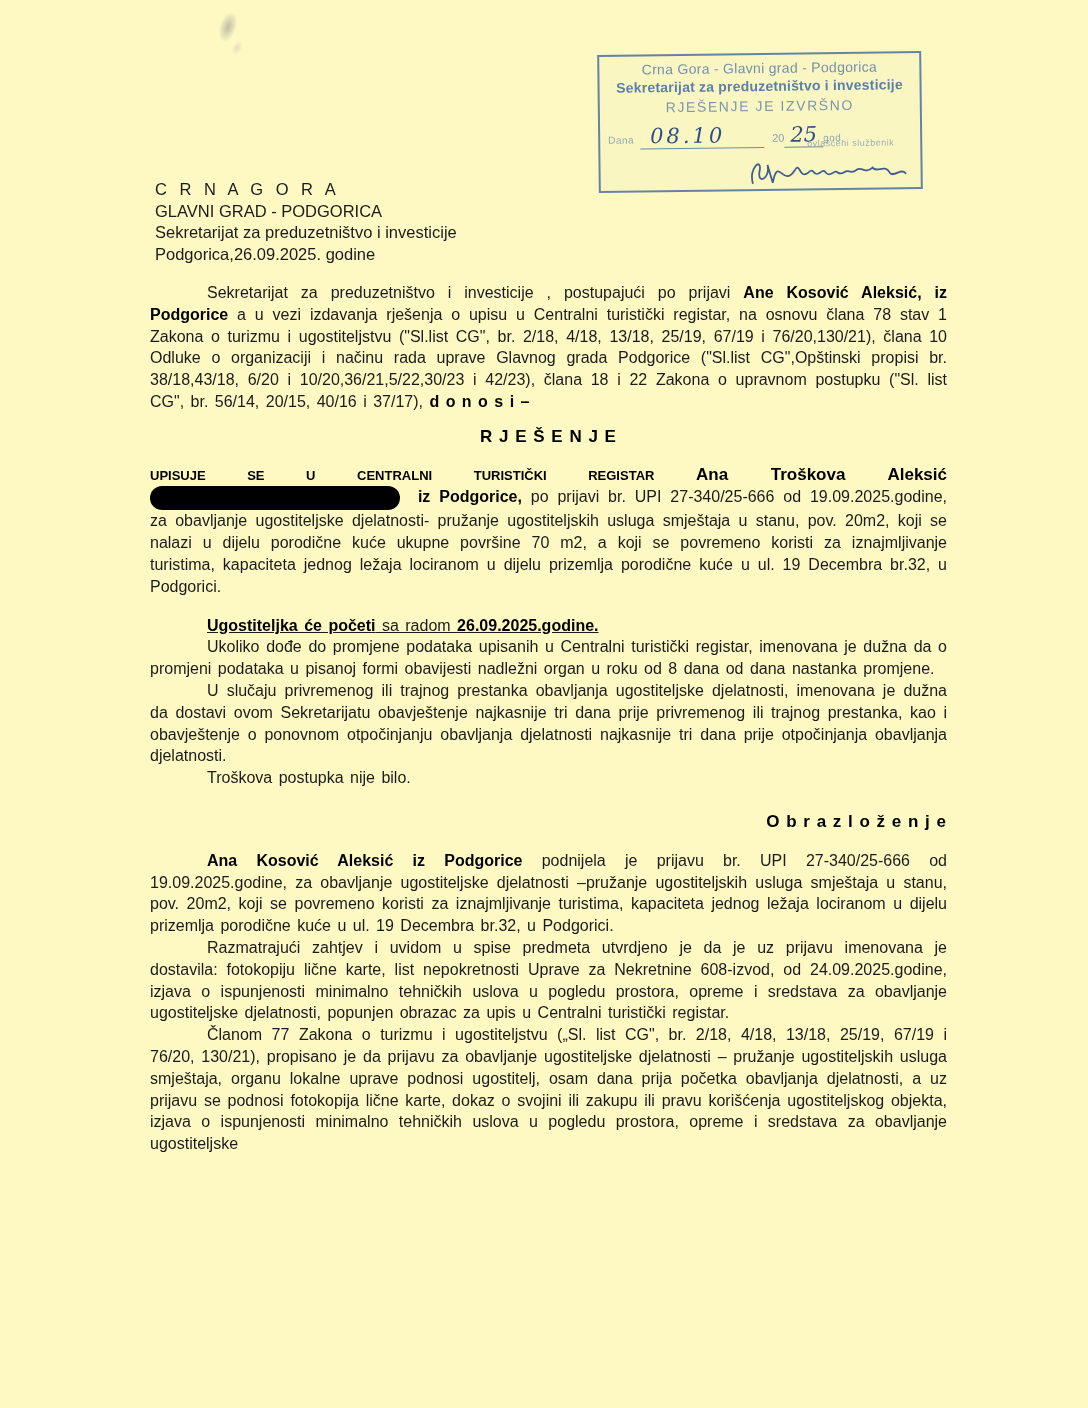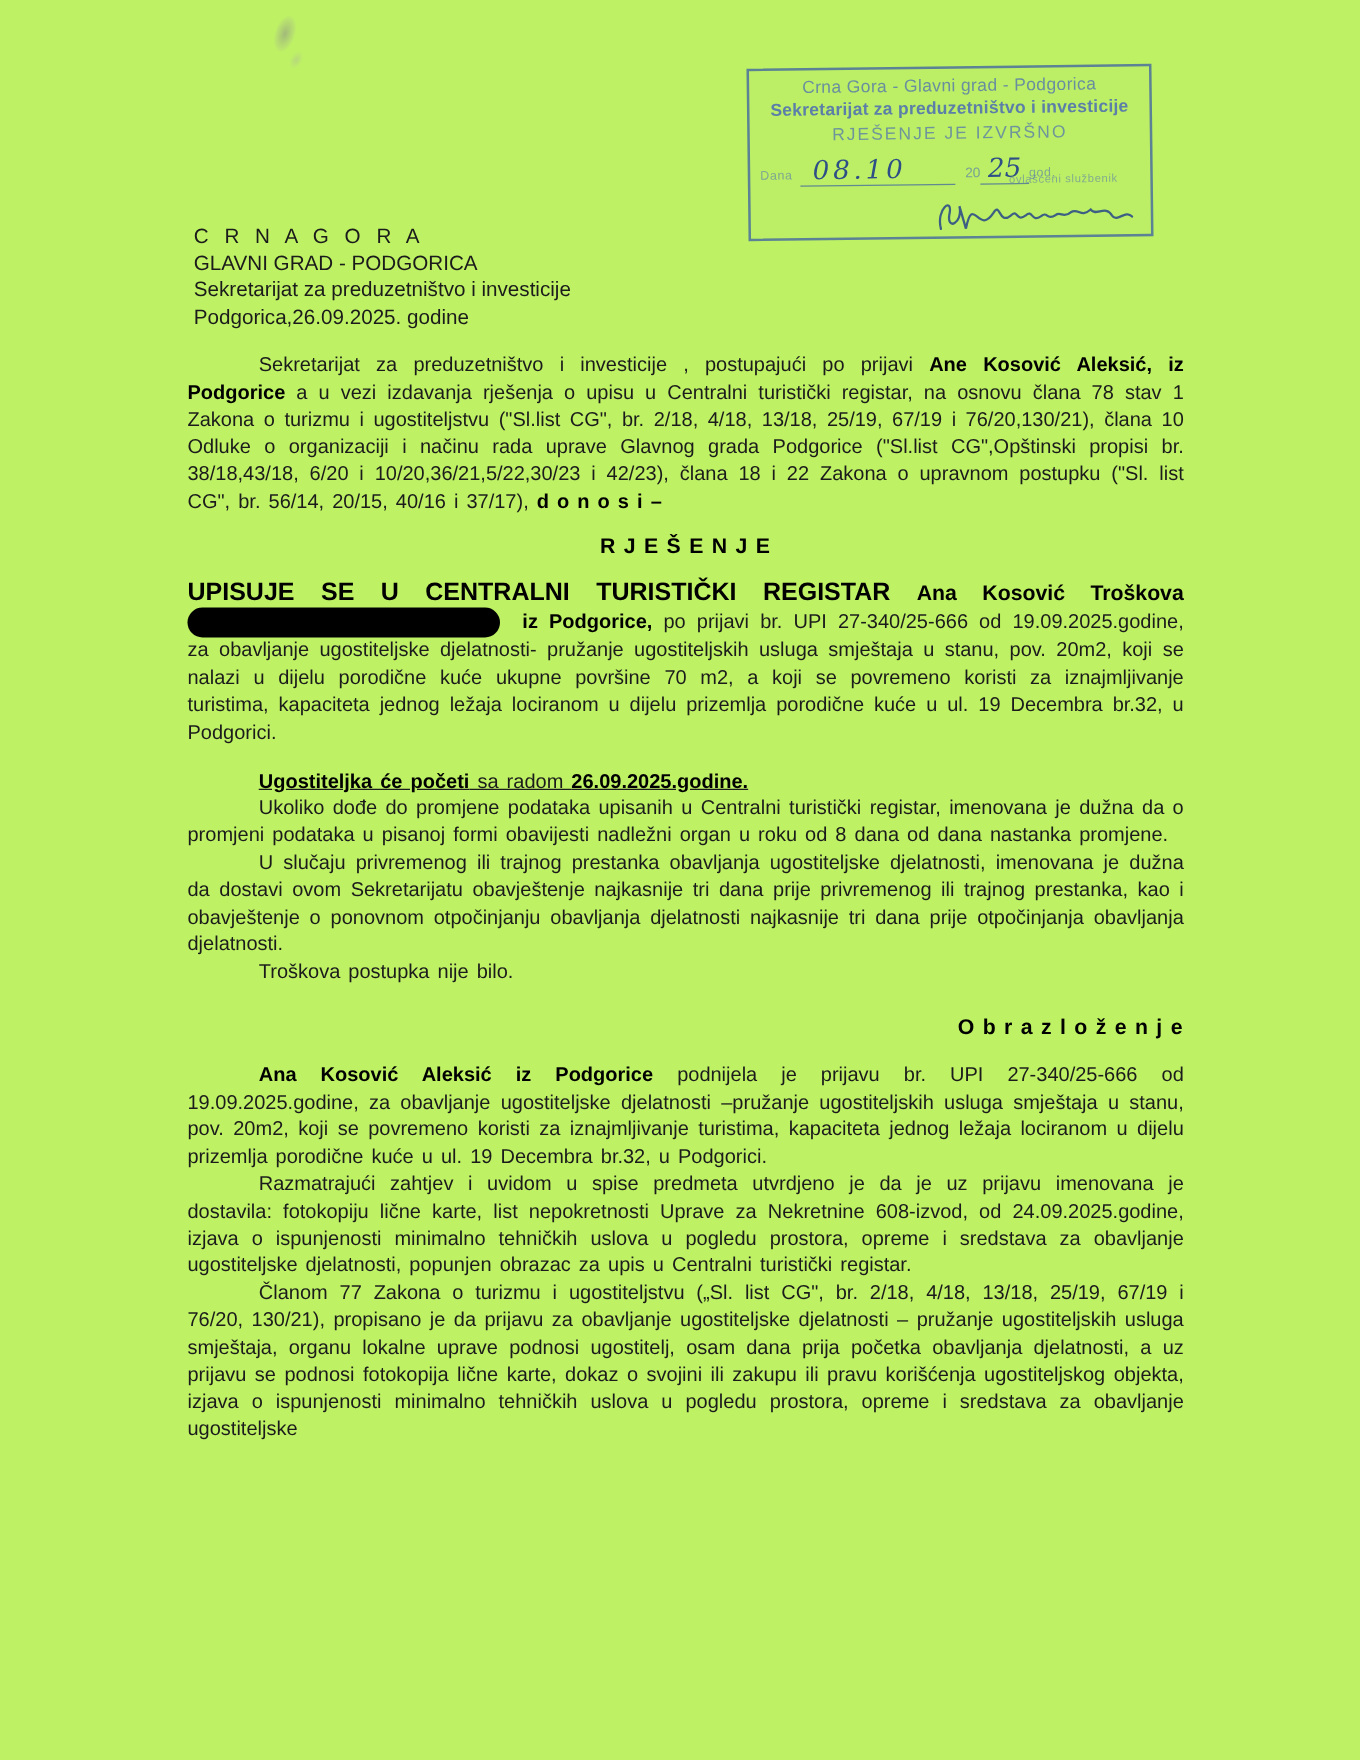--- a/index.html
+++ b/index.html
@@ -1,20 +1,20 @@
 <!DOCTYPE html>
 <html style="--stamp-color: #5b7fa8; --ink-color: #2d4f86;"><head>
 <meta charset="utf-8">
 <style>
   html, body { margin: 0; padding: 0; background: #e8e8e8; }
   .page {
     position: relative;
     width: 1088px;
     height: 1408px;
-    background: #bef264;
+    background: #fef9c3;
     font-family: "Liberation Sans", sans-serif;
     color: #1b1b1b;
     overflow: hidden;
     margin: 0 auto;
   }
 
   
   .smudge {
     position: absolute;
     left: 220px; top: 12px;
@@ -99,21 +99,21 @@
     position: absolute;
     left: 150px; top: 282px;
     width: 797px;
     font-size: 16px;
     line-height: 21.8px;
   }
   .paragraph { text-align: justify; word-spacing: 2px; margin: 0; }
   .line { text-align: justify; text-align-last: justify; word-spacing: 2px; }
   .indent { text-indent: 57px; }
   .bold { font-weight: bold; color: #000; }
-  .small-caps { font-size: 20px; margin-top: 16px; }
+  .small-caps { font-size: 13px; margin-top: 16px; }
   .line .bold:not(.small-caps) { font-size: 17px; }
   .heading {
     text-align: center;
     font-weight: bold;
     font-size: 17px;
     letter-spacing: 1px;
     margin: 13px 0 16px 0;
     color: #000;
   }
   .heading-2 { margin: 22px 0 17px 0; text-align: right; }
@@ -155,21 +155,21 @@
   <div class="header-block">
     <div class="country">C R N A  G O R A</div>
     <div>GLAVNI GRAD - PODGORICA</div>
     <div>Sekretarijat za preduzetništvo i investicije</div>
     <div>Podgorica,26.09.2025. godine</div>
   </div>
 
   <div class="doc-body">
       <div class="paragraph indent"><span class="">Sekretarijat za preduzetništvo i investicije , postupajući po prijavi </span><span class="bold">Ane Kosović Aleksić, iz Podgorice</span><span class=""> a u vezi izdavanja rješenja o upisu u Centralni turistički registar, na osnovu člana 78 stav 1 Zakona o turizmu i ugostiteljstvu ("Sl.list CG", br. 2/18, 4/18, 13/18, 25/19, 67/19 i 76/20,130/21), člana 10 Odluke o organizaciji i načinu rada uprave Glavnog grada Podgorice ("Sl.list CG",Opštinski propisi br. 38/18,43/18, 6/20 i 10/20,36/21,5/22,30/23 i 42/23), člana 18 i 22 Zakona o upravnom postupku ("Sl. list CG", br. 56/14, 20/15, 40/16 i 37/17), </span><span class="bold">d o n o s i –</span></div>
       <div class="heading">R J E Š E N J E</div>
-      <div class="line"><span class="bold small-caps">UPISUJE SE U CENTRALNI TURISTIČKI REGISTAR </span><span class="bold">Ana Kosović Troškova</span></div>
+      <div class="line"><span class="bold small-caps">UPISUJE SE U CENTRALNI TURISTIČKI REGISTAR </span><span class="bold">Ana Troškova Aleksić</span></div>
       <div class="paragraph"><span class="redaction" style="width: 250px;"></span><span class="bold"> iz Podgorice, </span><span class="">po prijavi br. UPI 27-340/25-666 od 19.09.2025.godine, za obavljanje ugostiteljske djelatnosti- pružanje ugostiteljskih usluga smještaja u stanu, pov. 20m2, koji se nalazi u dijelu porodične kuće ukupne površine 70 m2, a koji se povremeno koristi za iznajmljivanje turistima, kapaciteta jednog ležaja lociranom u dijelu prizemlja porodične kuće u ul. 19 Decembra br.32, u Podgorici.</span></div>
       <div class="paragraph indent gap-top"><span class="bold">Ugostiteljka će početi</span><span class=""> sa radom </span><span class="bold">26.09.2025.godine.</span></div>
       <div class="paragraph indent"><span class="">Ukoliko dođe do promjene podataka upisanih u Centralni turistički registar, imenovana je dužna da o promjeni podataka u pisanoj formi obavijesti nadležni organ u roku od 8 dana od dana nastanka promjene.</span></div>
       <div class="paragraph indent"><span class="">U slučaju privremenog ili trajnog prestanka obavljanja ugostiteljske djelatnosti, imenovana je dužna da dostavi ovom Sekretarijatu obavještenje najkasnije tri dana prije privremenog ili trajnog prestanka, kao i obavještenje o ponovnom otpočinjanju obavljanja djelatnosti najkasnije tri dana prije otpočinjanja obavljanja djelatnosti.</span></div>
       <div class="paragraph indent"><span class="">Troškova postupka nije bilo.</span></div>
       <div class="heading heading-2">O b r a z l o ž e n j e</div>
       <div class="paragraph indent"><span class="bold">Ana Kosović Aleksić iz Podgorice</span><span class=""> podnijela je prijavu br. UPI 27-340/25-666 od 19.09.2025.godine, za obavljanje ugostiteljske djelatnosti –pružanje ugostiteljskih usluga smještaja u stanu, pov. 20m2, koji se povremeno koristi za iznajmljivanje turistima, kapaciteta jednog ležaja lociranom u dijelu prizemlja porodične kuće u ul. 19 Decembra br.32, u Podgorici.</span></div>
       <div class="paragraph indent"><span class="">Razmatrajući zahtjev i uvidom u spise predmeta utvrdjeno je da je uz prijavu imenovana je dostavila: fotokopiju lične karte, list nepokretnosti Uprave za Nekretnine 608-izvod, od 24.09.2025.godine, izjava o ispunjenosti minimalno tehničkih uslova u pogledu prostora, opreme i sredstava za obavljanje ugostiteljske djelatnosti, popunjen obrazac za upis u Centralni turistički registar.</span></div>
       <div class="paragraph indent"><span class="">Članom 77 Zakona o turizmu i ugostiteljstvu („Sl. list CG", br. 2/18, 4/18, 13/18, 25/19, 67/19 i 76/20, 130/21), propisano je da prijavu za obavljanje ugostiteljske djelatnosti – pružanje ugostiteljskih usluga smještaja, organu lokalne uprave podnosi ugostitelj, osam dana prija početka obavljanja djelatnosti, a uz prijavu se podnosi fotokopija lične karte, dokaz o svojini ili zakupu ili pravu korišćenja ugostiteljskog objekta, izjava o ispunjenosti minimalno tehničkih uslova u pogledu prostora, opreme i sredstava za obavljanje ugostiteljske</span></div>
     </div>

